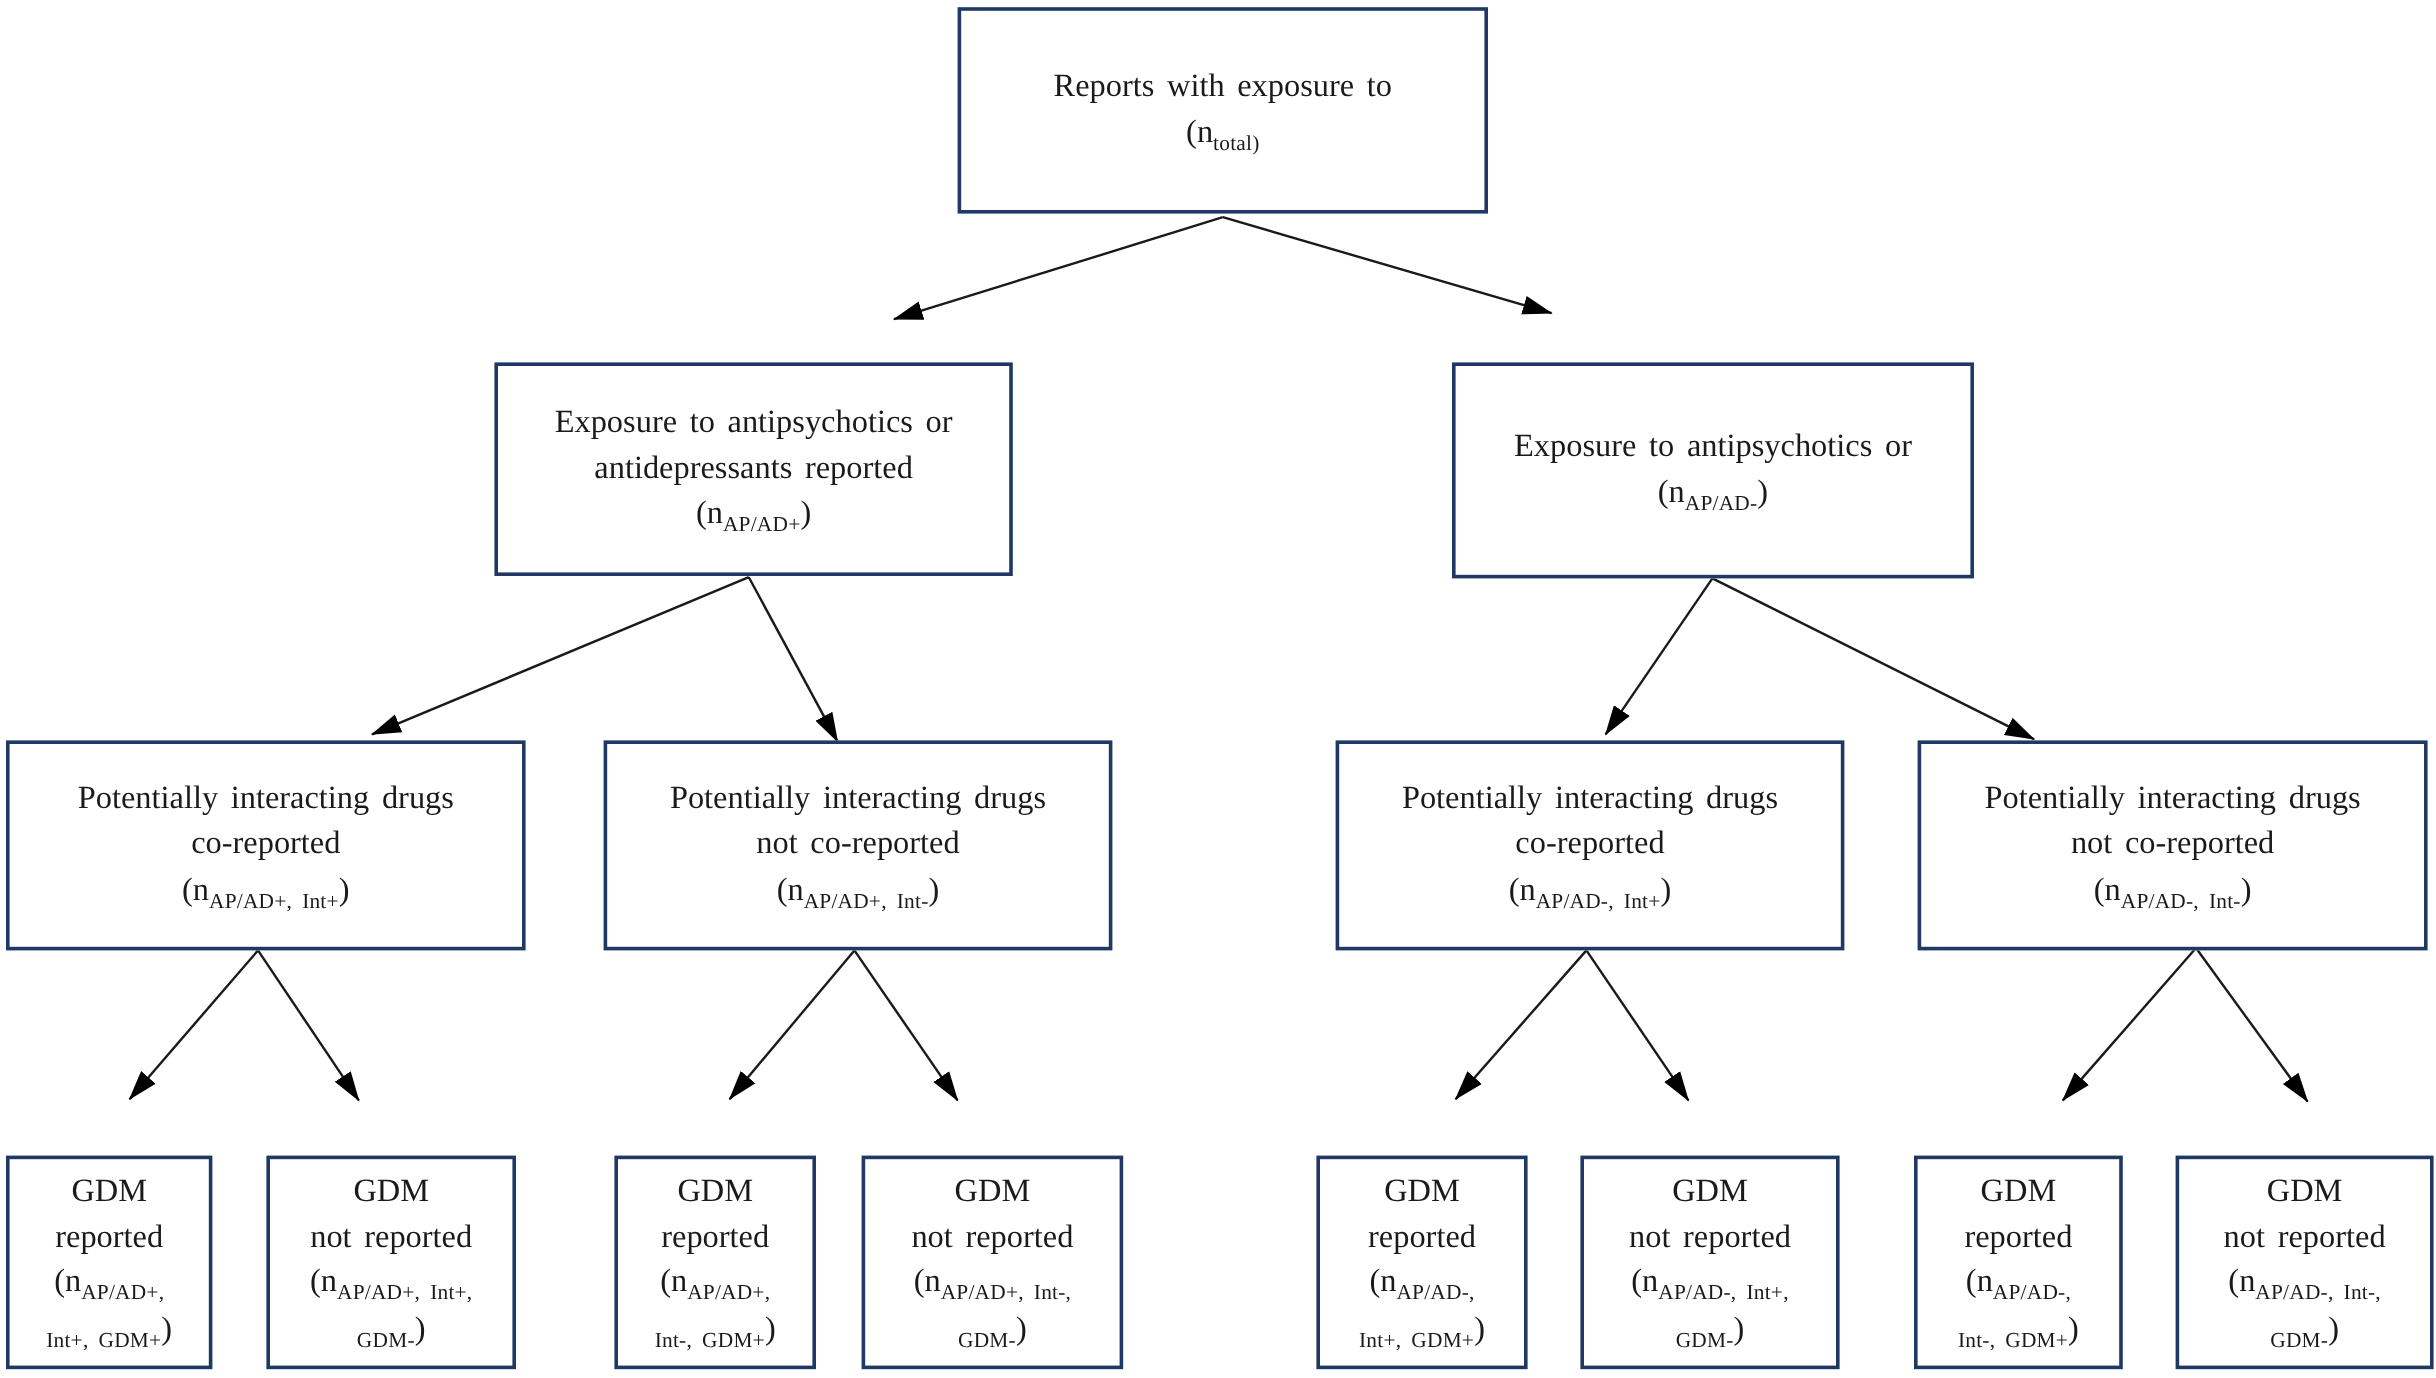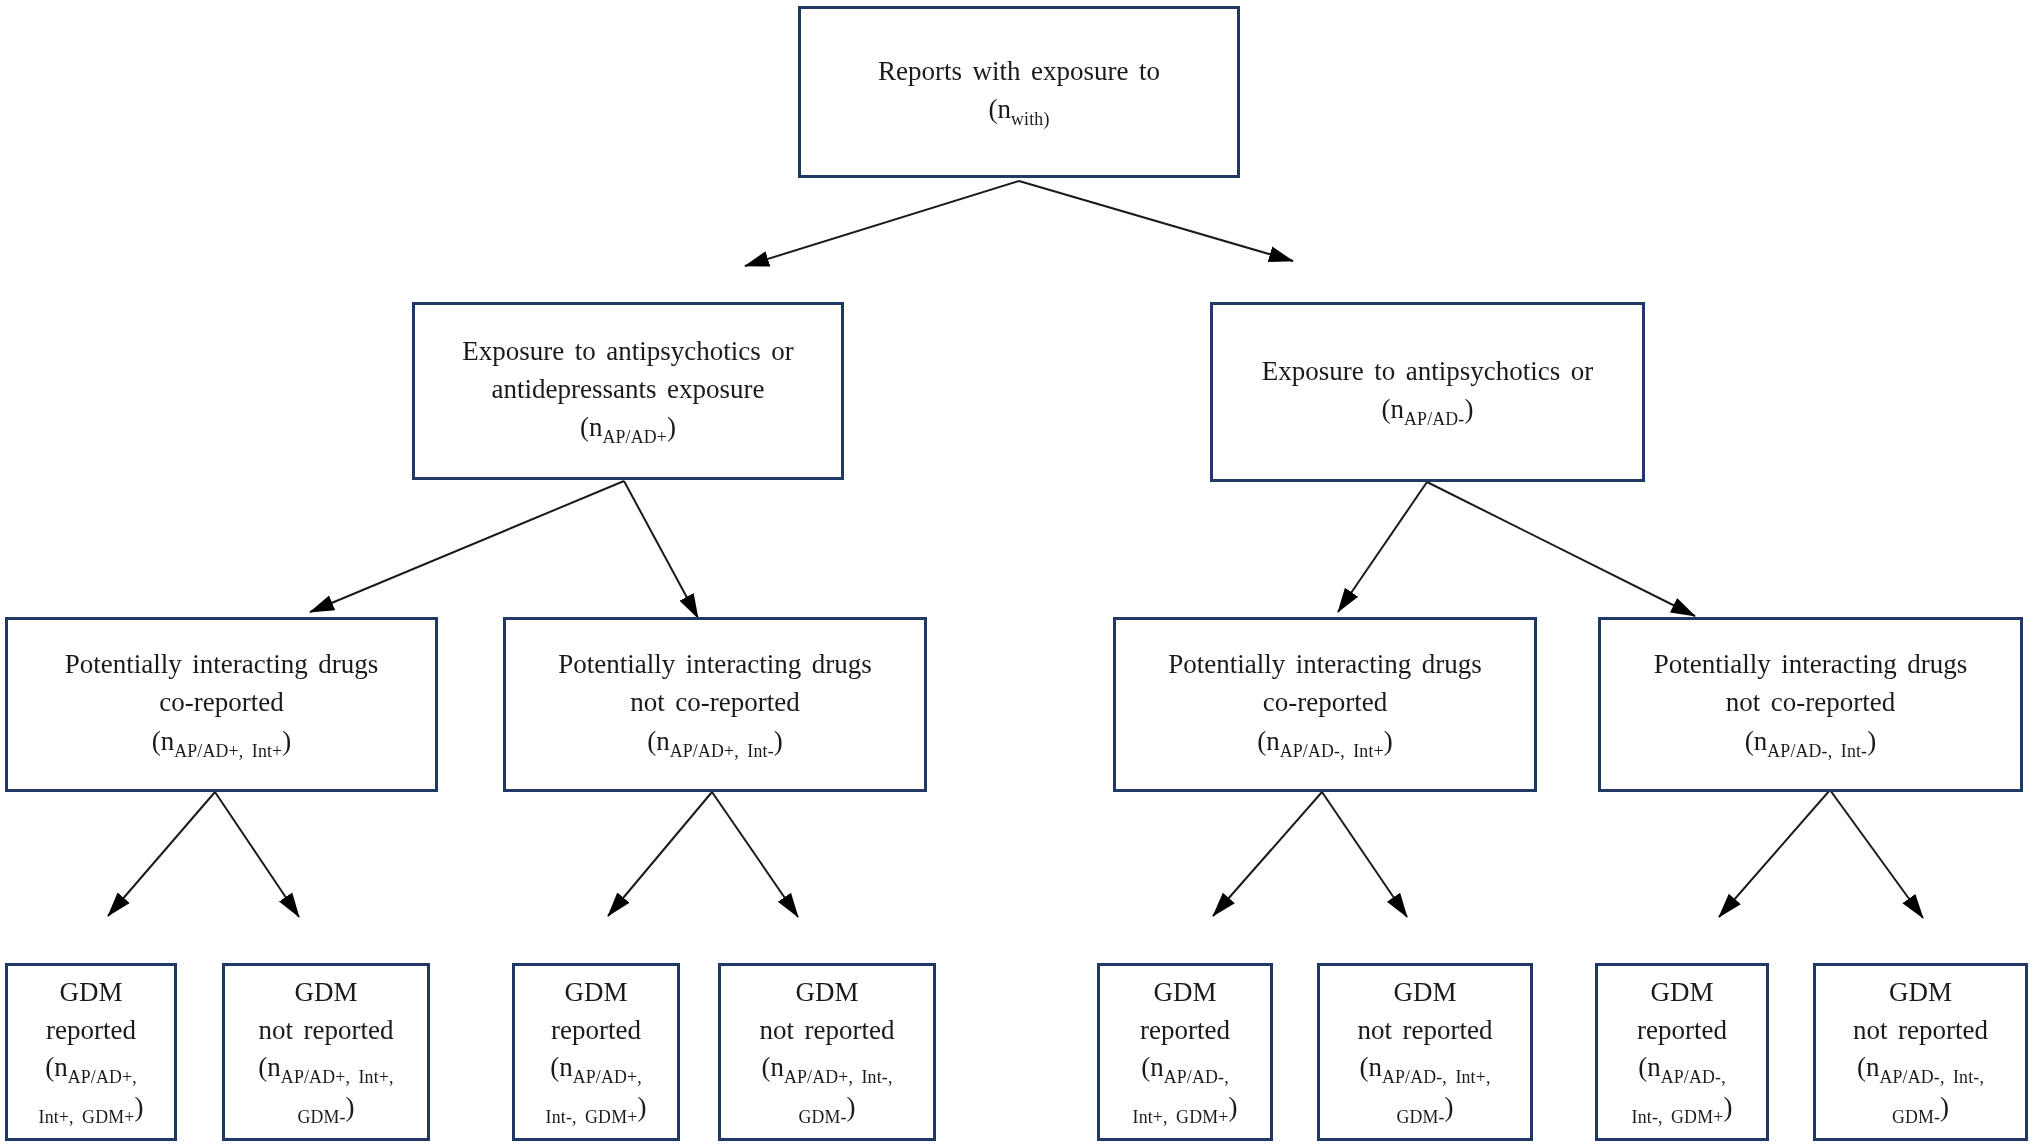--- a/index.html
+++ b/index.html
@@ -53,26 +53,26 @@
         <line x1="712" y1="792" x2="798" y2="917" marker-end="url(#ah)"></line>
         <line x1="1322" y1="792" x2="1213" y2="916" marker-end="url(#ah)"></line>
         <line x1="1322" y1="792" x2="1407" y2="917" marker-end="url(#ah)"></line>
         <line x1="1830" y1="790" x2="1719" y2="917" marker-end="url(#ah)"></line>
         <line x1="1830" y1="790" x2="1923" y2="918" marker-end="url(#ah)"></line>
       </g>
   </svg>
 
   <div class="node" style="left:798px;top:6px;width:442px;height:172px;">
       <div class="line"><span>Reports with exposure to</span></div>
-      <div class="line"><span>(n</span><span class="sub">with)</span></div>
+      <div class="line"><span>(n</span><span class="sub">total)</span></div>
     </div>
 
   <div class="node" style="left:412px;top:302px;width:432px;height:178px;">
       <div class="line"><span>Exposure to antipsychotics or</span></div>
-      <div class="line"><span>antidepressants exposure</span></div>
+      <div class="line"><span>antidepressants reported</span></div>
       <div class="line"><span>(n</span><span class="sub">AP/AD+</span><span>)</span></div>
     </div>
   <div class="node" style="left:1210px;top:302px;width:435px;height:180px;">
       <div class="line"><span>Exposure to antipsychotics or</span></div>
       <div class="line"><span>(n</span><span class="sub">AP/AD-</span><span>)</span></div>
     </div>
 
   <div class="node" style="left:5px;top:617px;width:433px;height:175px;">
       <div class="line"><span>Potentially interacting drugs</span></div>
       <div class="line"><span>co-reported</span></div>

